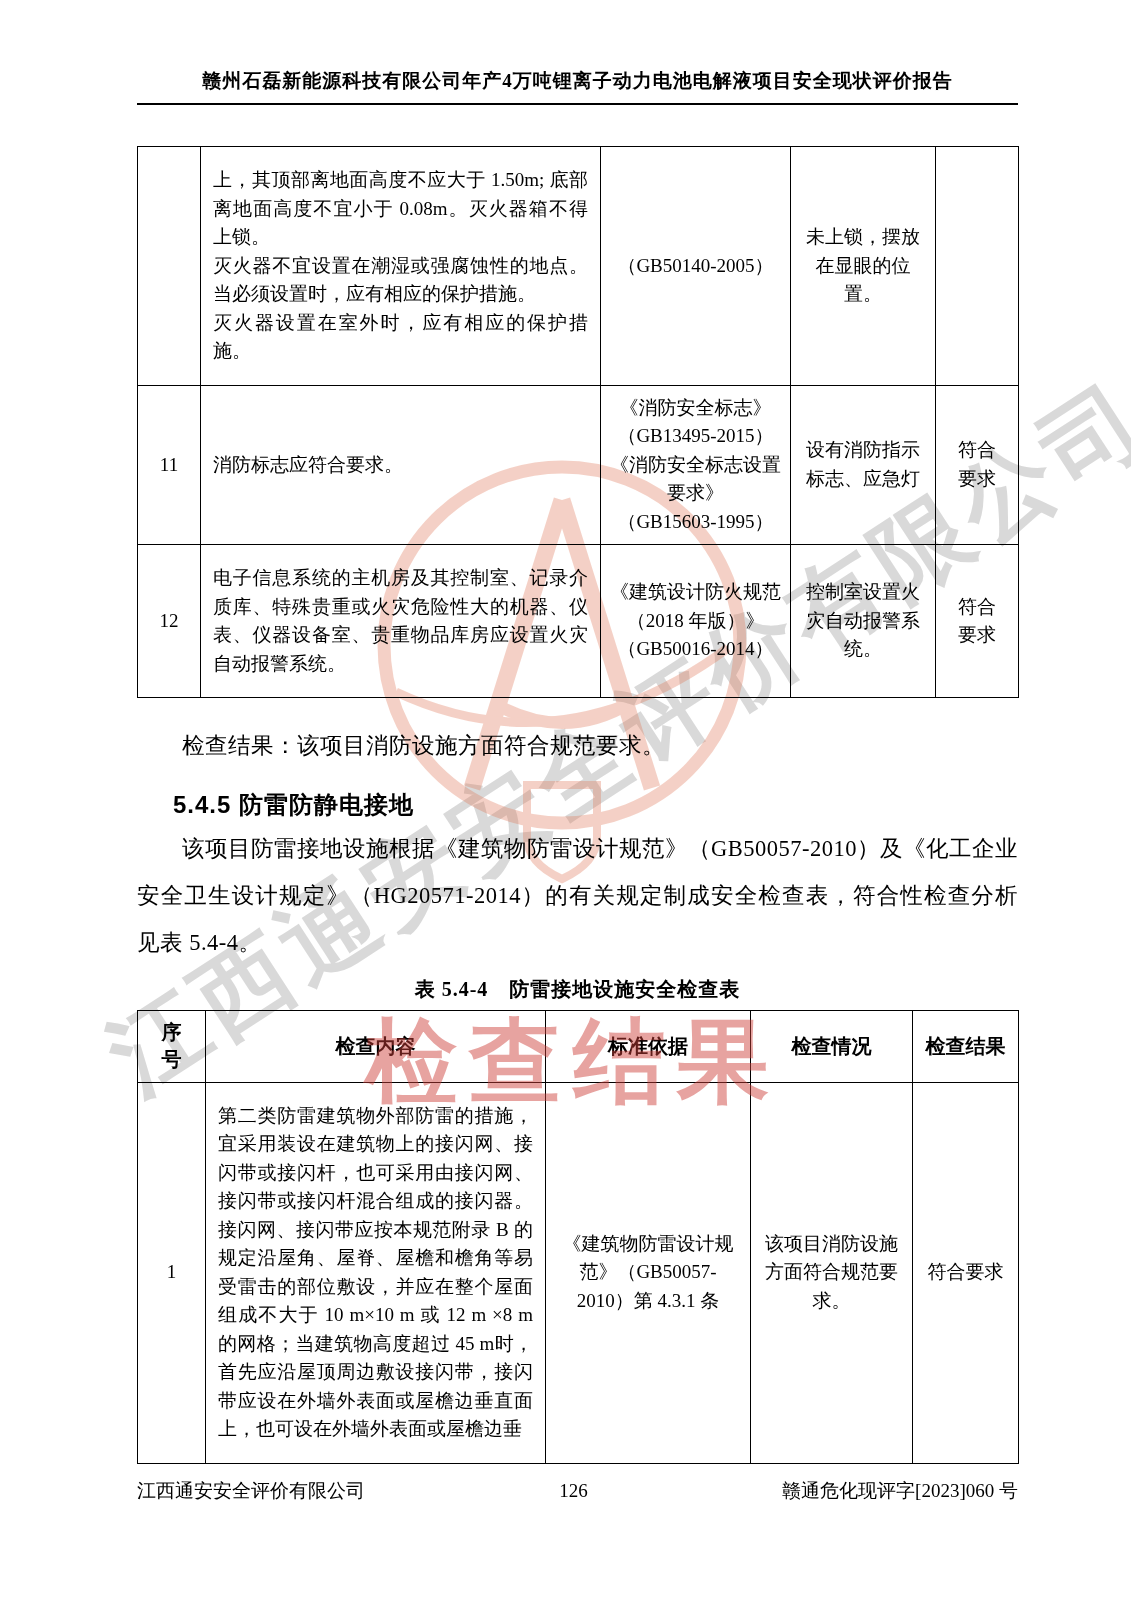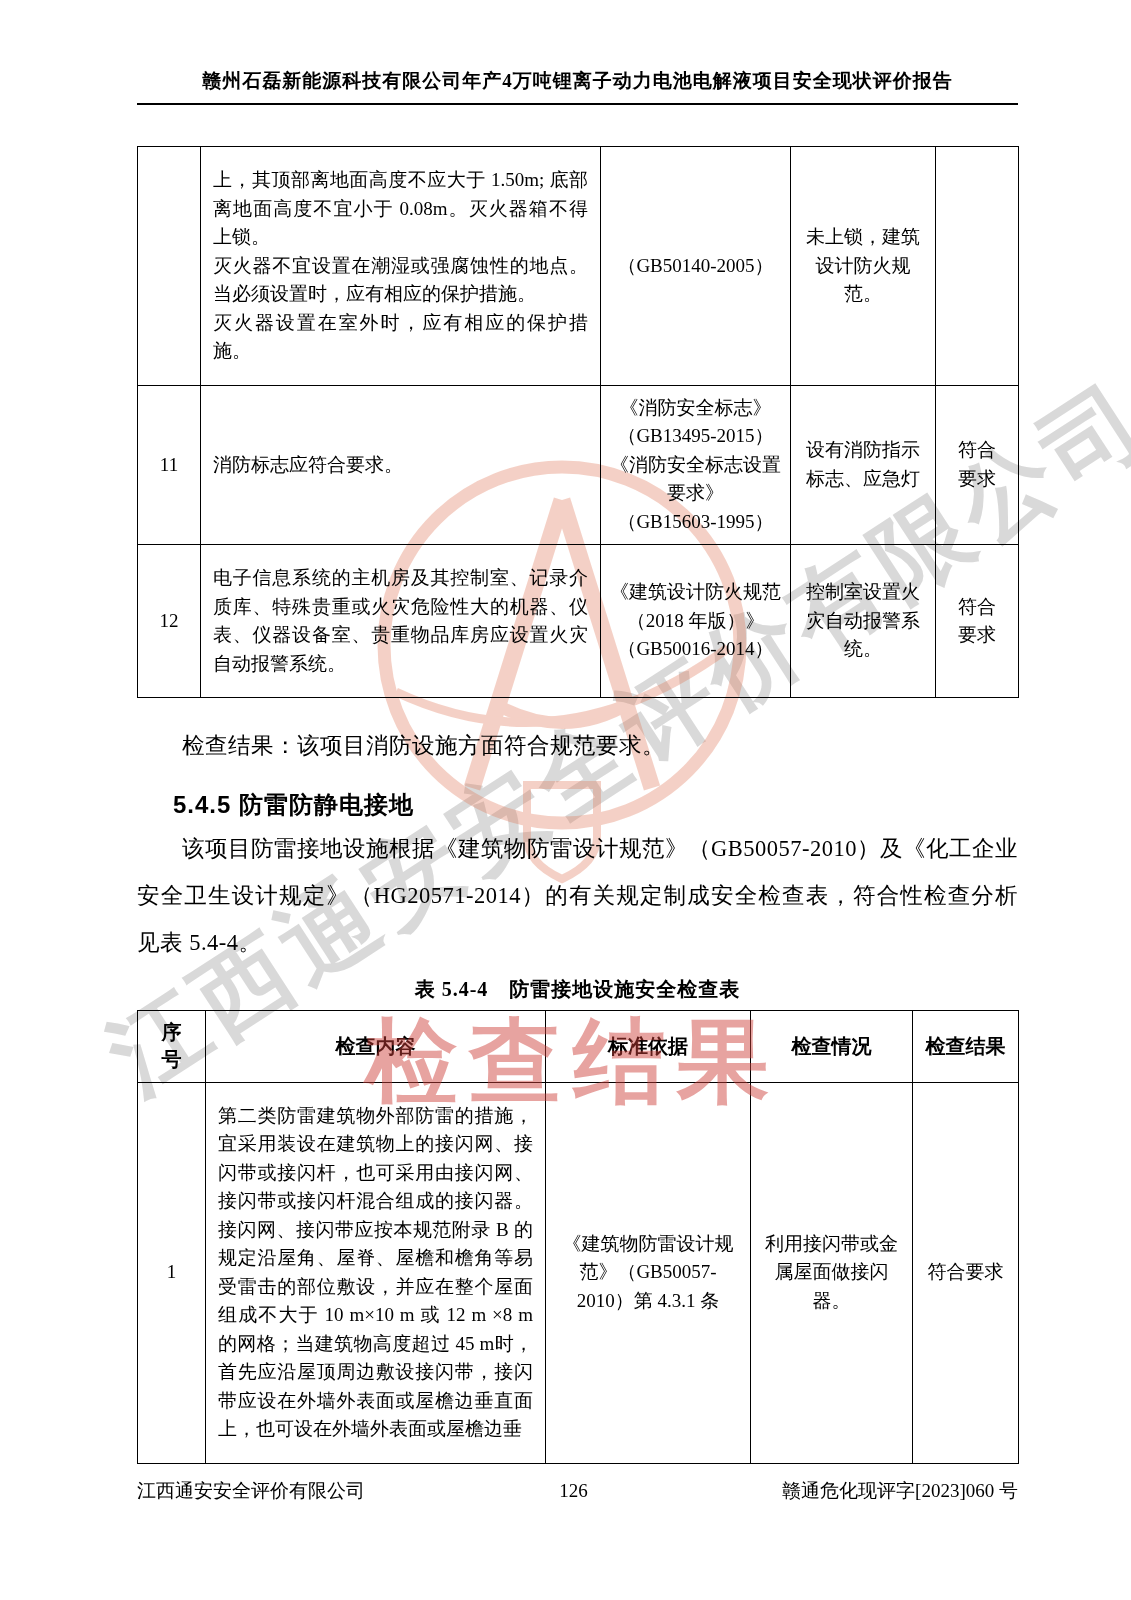--- a/index.html
+++ b/index.html
@@ -108,21 +108,21 @@
           <col style="width:145px">
           <col style="width:83px">
       </colgroup>
       <tbody>
         <tr class="t1-r0">
           <td class="c-no"></td>
           <td class="c-content ml">上，其顶部离地面高度不应大于 1.50m; 底部离地面高度不宜小于 0.08m。灭火器箱不得上锁。
 灭火器不宜设置在潮湿或强腐蚀性的地点。当必须设置时，应有相应的保护措施。
 灭火器设置在室外时，应有相应的保护措施。</td>
           <td class="c-std ml">（GB50140-2005）</td>
-          <td class="c-sit">未上锁，建筑设计防火规范。</td>
+          <td class="c-sit">未上锁，摆放在显眼的位置。</td>
           <td class="c-res"></td>
         </tr>
         <tr class="t1-r1">
           <td class="c-no">11</td>
           <td class="c-content">消防标志应符合要求。</td>
           <td class="c-std ml">《消防安全标志》
 （GB13495-2015）
 《消防安全标志设置要求》
 （GB15603-1995）</td>
           <td class="c-sit">设有消防指示标志、应急灯</td>
@@ -167,21 +167,21 @@
           <th>标准依据</th>
           <th>检查情况</th>
           <th>检查结果</th>
         </tr>
       </thead>
       <tbody>
         <tr class="t2-r0">
           <td class="c-no">1</td>
           <td class="c-content">第二类防雷建筑物外部防雷的措施，宜采用装设在建筑物上的接闪网、接闪带或接闪杆，也可采用由接闪网、接闪带或接闪杆混合组成的接闪器。接闪网、接闪带应按本规范附录 B 的规定沿屋角、屋脊、屋檐和檐角等易受雷击的部位敷设，并应在整个屋面组成不大于 10 m×10 m 或 12 m ×8 m 的网格；当建筑物高度超过 45 m时，首先应沿屋顶周边敷设接闪带，接闪带应设在外墙外表面或屋檐边垂直面上，也可设在外墙外表面或屋檐边垂</td>
           <td class="c-std">《建筑物防雷设计规范》（GB50057-2010）第 4.3.1 条</td>
-          <td class="c-sit">利用接闪带或金属屋面做接闪器。</td>
+          <td class="c-sit">该项目消防设施方面符合规范要求。</td>
           <td class="c-res">符合要求</td>
         </tr>
       </tbody>
     </table>
 
   </div>
 
   <div class="doc-footer">
     <div>江西通安安全评价有限公司</div>
     <div class="fc">126</div>

